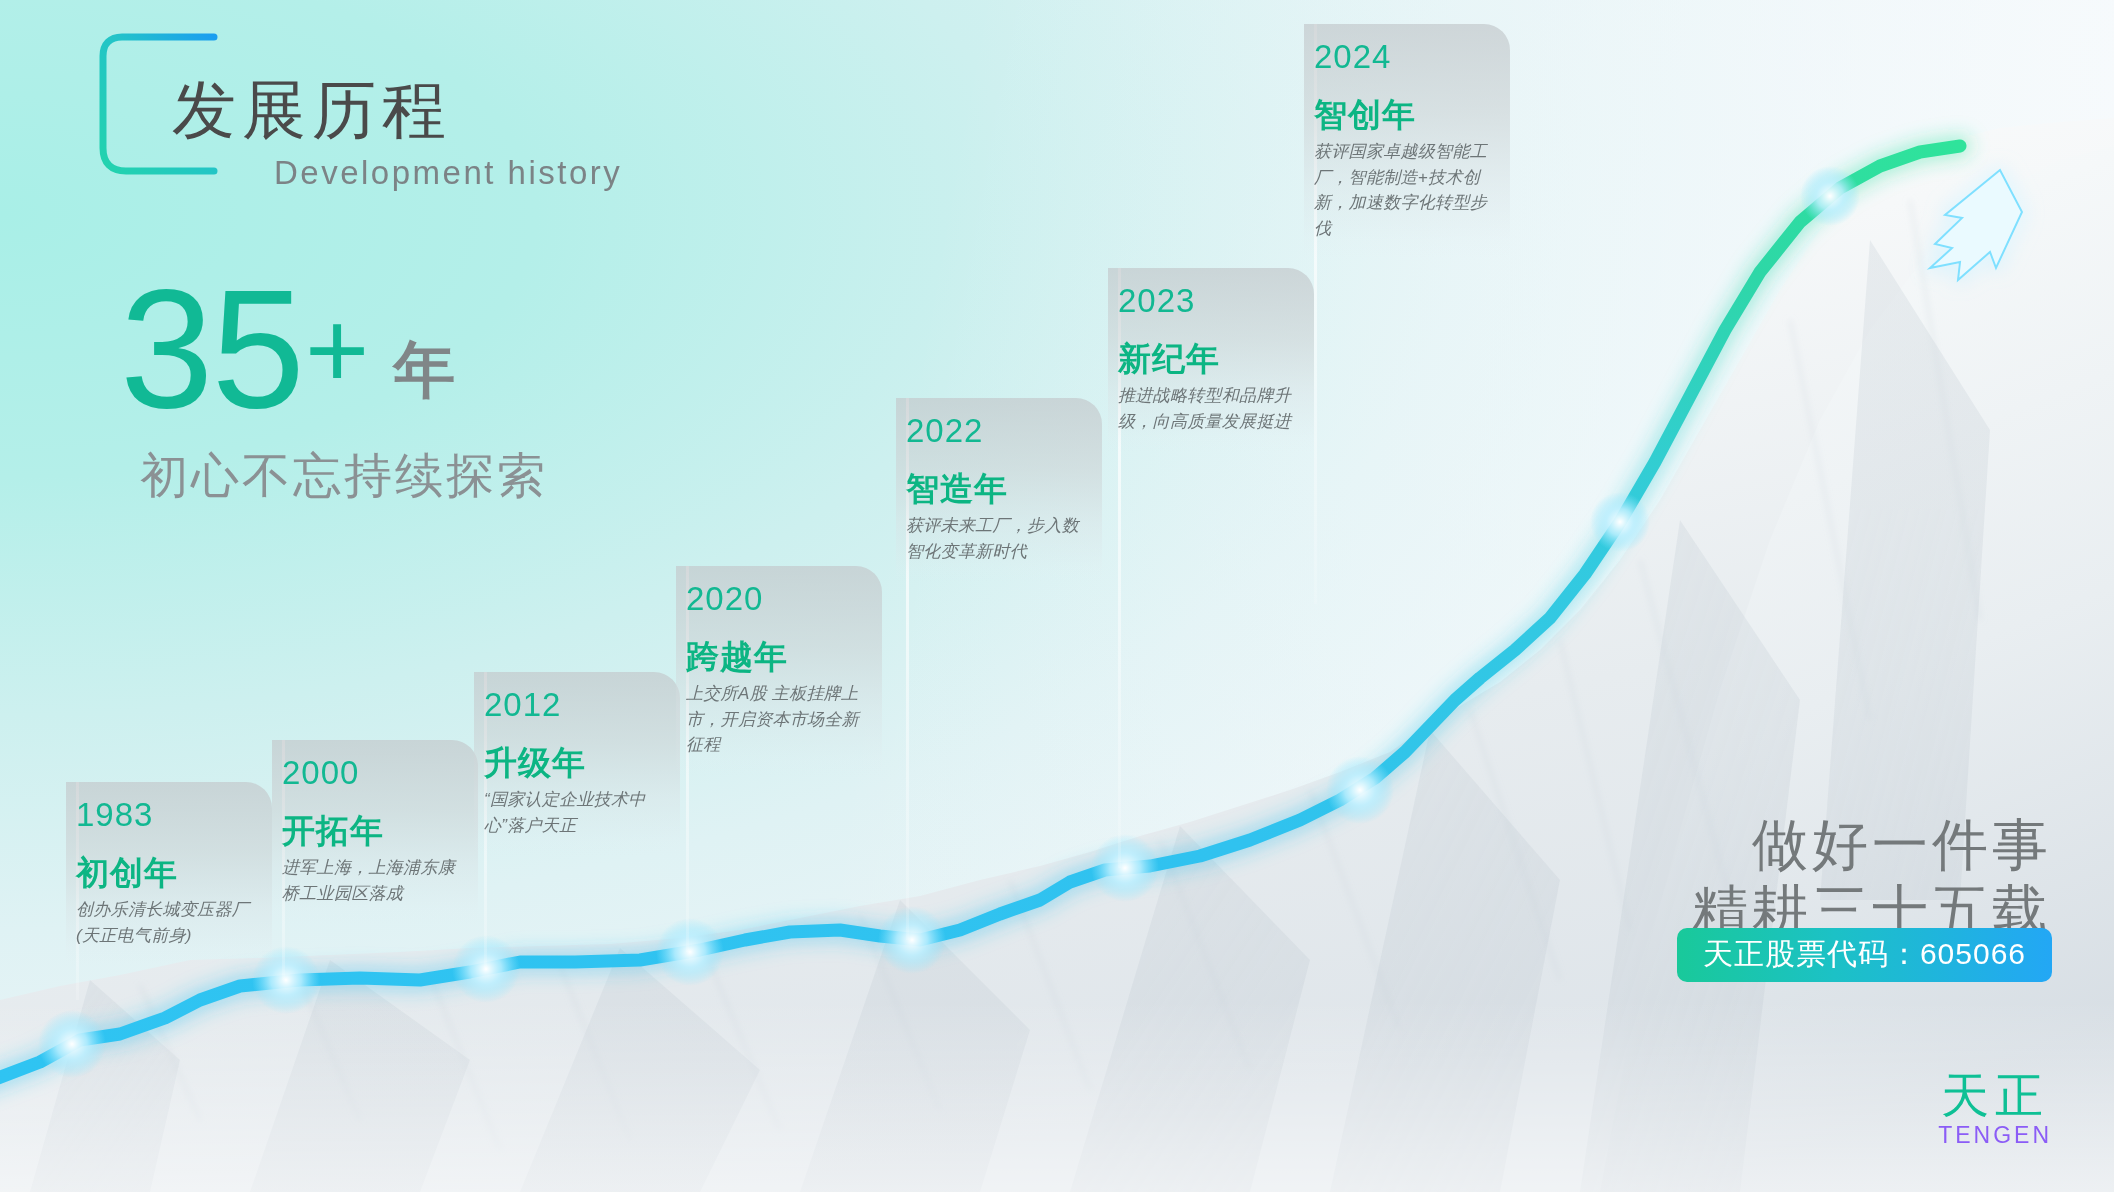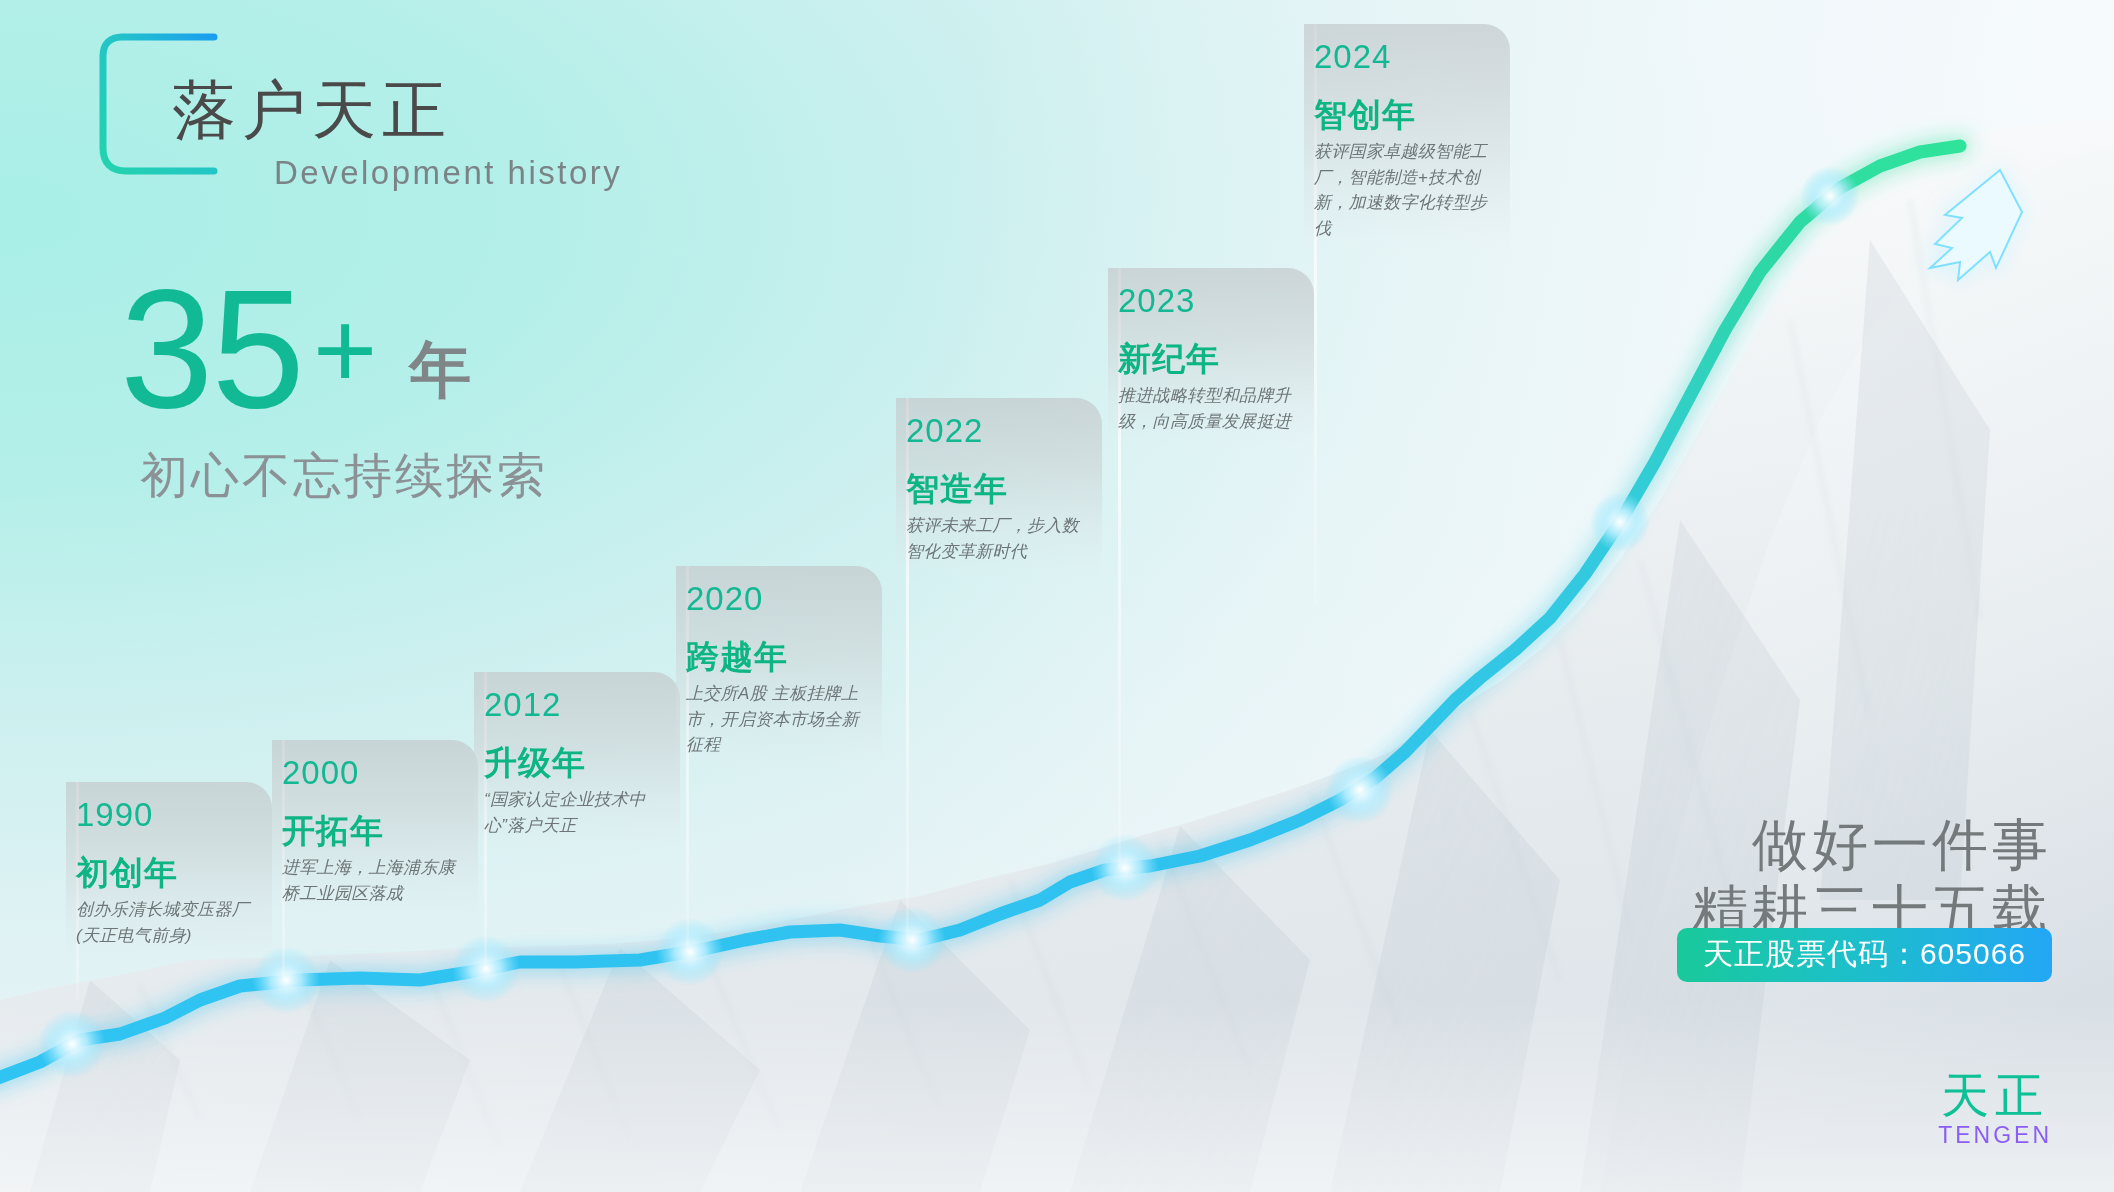--- a/index.html
+++ b/index.html
@@ -35,21 +35,21 @@
     font-size:64px;color:#4a4a4a;letter-spacing:6px;line-height:1;
     font-family:"DejaVu Sans","Liberation Sans",sans-serif;
   }
   .h-sub{
     position:absolute;left:178px;top:130px;
     font-size:33px;color:#7c8386;letter-spacing:2.5px;line-height:1;
     font-weight:300;
   }
 
   
-  .bignum{position:absolute;left:120px;top:272px;display:flex;align-items:flex-end;gap:8px;}
+  .bignum{position:absolute;left:120px;top:272px;display:flex;align-items:flex-end;}
   .bignum .n{
     font-size:168px;line-height:.92;color:#11b995;font-weight:400;letter-spacing:-2px;
     font-family:"Liberation Sans","DejaVu Sans",sans-serif;
   }
   .bignum .plus{font-size:110px;line-height:1;color:#11b995;margin-left:2px;margin-bottom:22px;font-weight:400;}
   .bignum .unit{font-size:62px;line-height:1;color:#808688;margin-left:24px;margin-bottom:26px;font-weight:700;}
   .bigsub{
     position:absolute;left:140px;top:452px;
     font-size:48px;color:#8b9194;letter-spacing:3px;line-height:1;
   }
@@ -250,35 +250,35 @@
     <svg class="brk" viewBox="0 0 140 152">
       <defs>
         <linearGradient id="brkG" x1="0" y1="1" x2="1" y2="0">
           <stop offset="0%" stop-color="#23d3ad"></stop>
           <stop offset="55%" stop-color="#23c4c8"></stop>
           <stop offset="100%" stop-color="#1b9ef0"></stop>
         </linearGradient>
       </defs>
       <path d="M118,7 L26,7 C14,7 7,14 7,26 L7,118 C7,133 15,141 30,141 L118,141" fill="none" stroke="url(#brkG)" stroke-width="7" stroke-linecap="round"></path>
     </svg>
-    <div class="h-title">落户天正</div>
+    <div class="h-title">发展历程</div>
     <div class="h-sub">Development history</div>
   </div>
 
   <div class="bignum">
     <span class="n">35</span>
     <span class="plus">+</span>
     <span class="unit">年</span>
   </div>
   <div class="bigsub">初心不忘持续探索</div>
 
   <div class="pin" style="left:62px;top:782px;">
     <div class="stem" style="height:218px;"></div>
     <div class="card">
-      <div class="year">1990</div>
+      <div class="year">1983</div>
       <div class="tag">初创年</div>
       <div class="desc">创办乐清长城变压器厂(天正电气前身)</div>
     </div>
   </div>
 
   <div class="pin" style="left:268px;top:740px;">
     <div class="stem" style="height:240px;"></div>
     <div class="card">
       <div class="year">2000</div>
       <div class="tag">开拓年</div>

